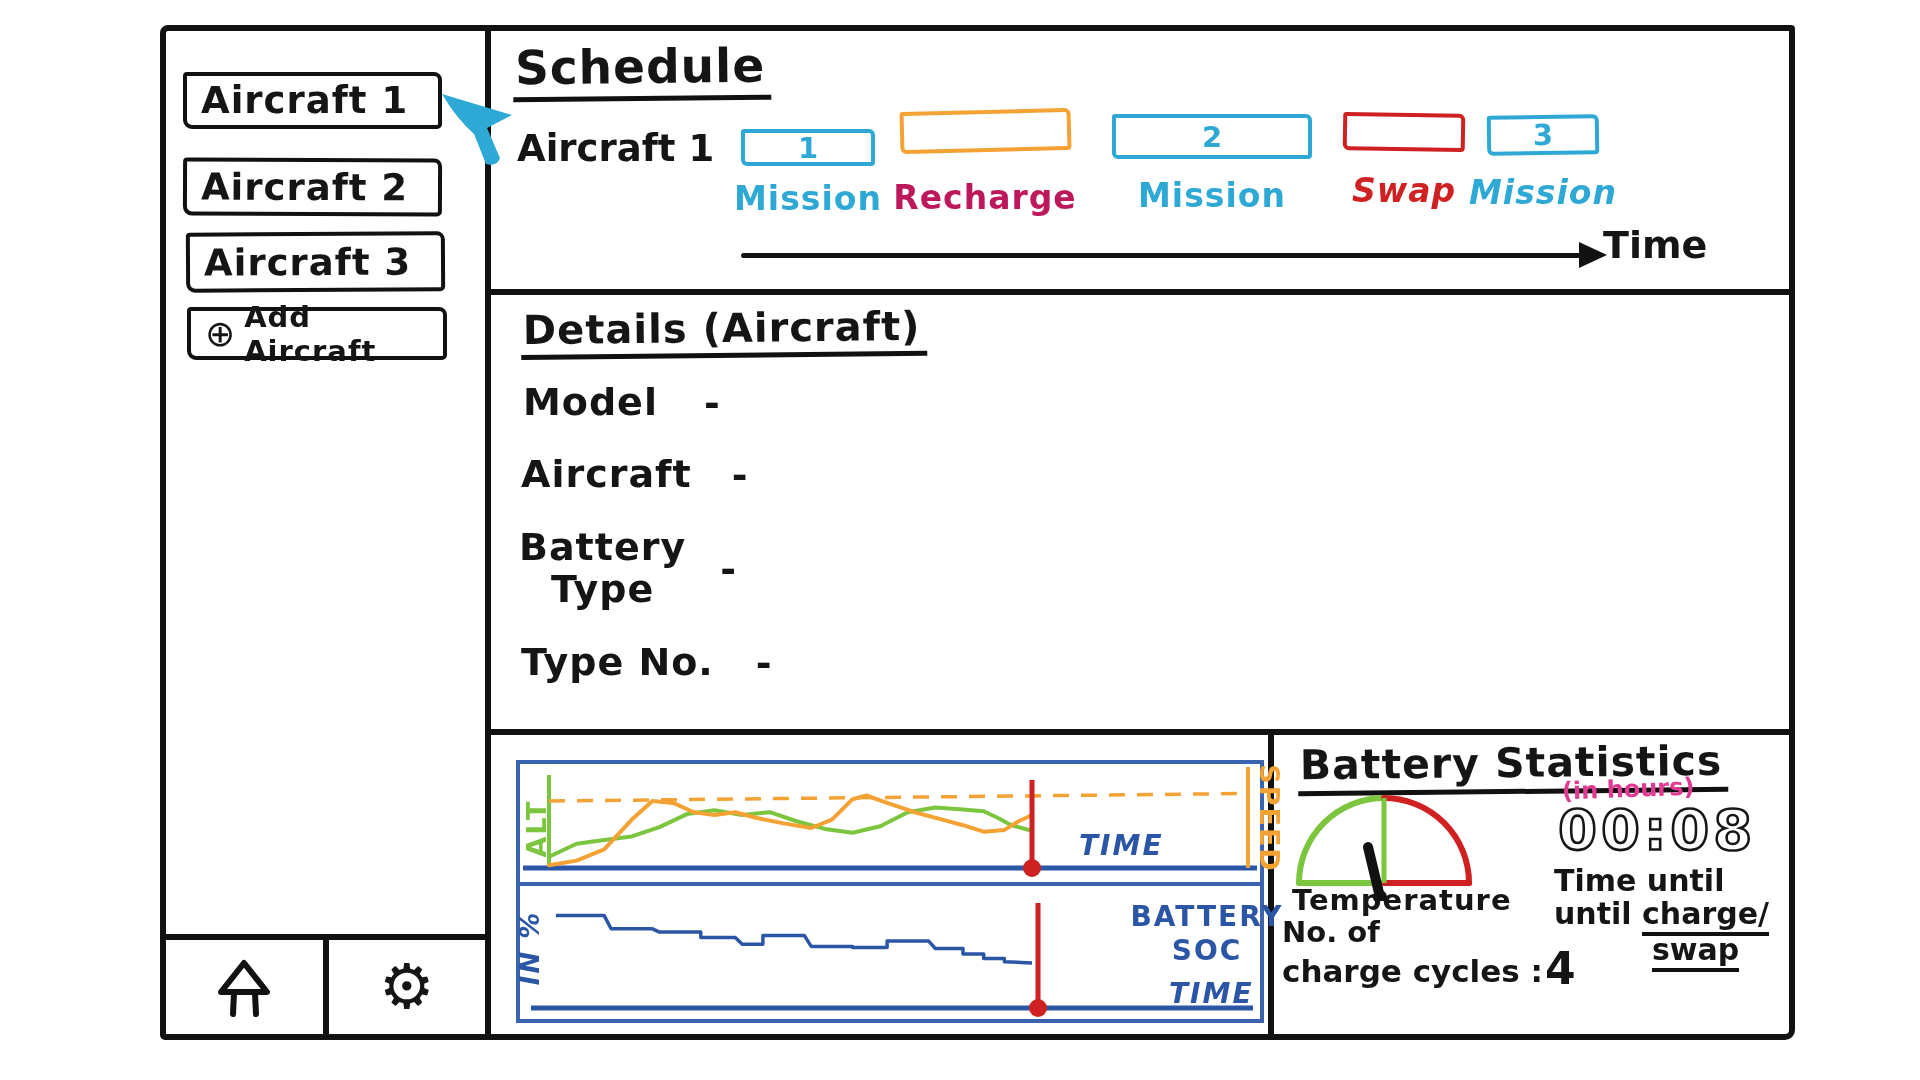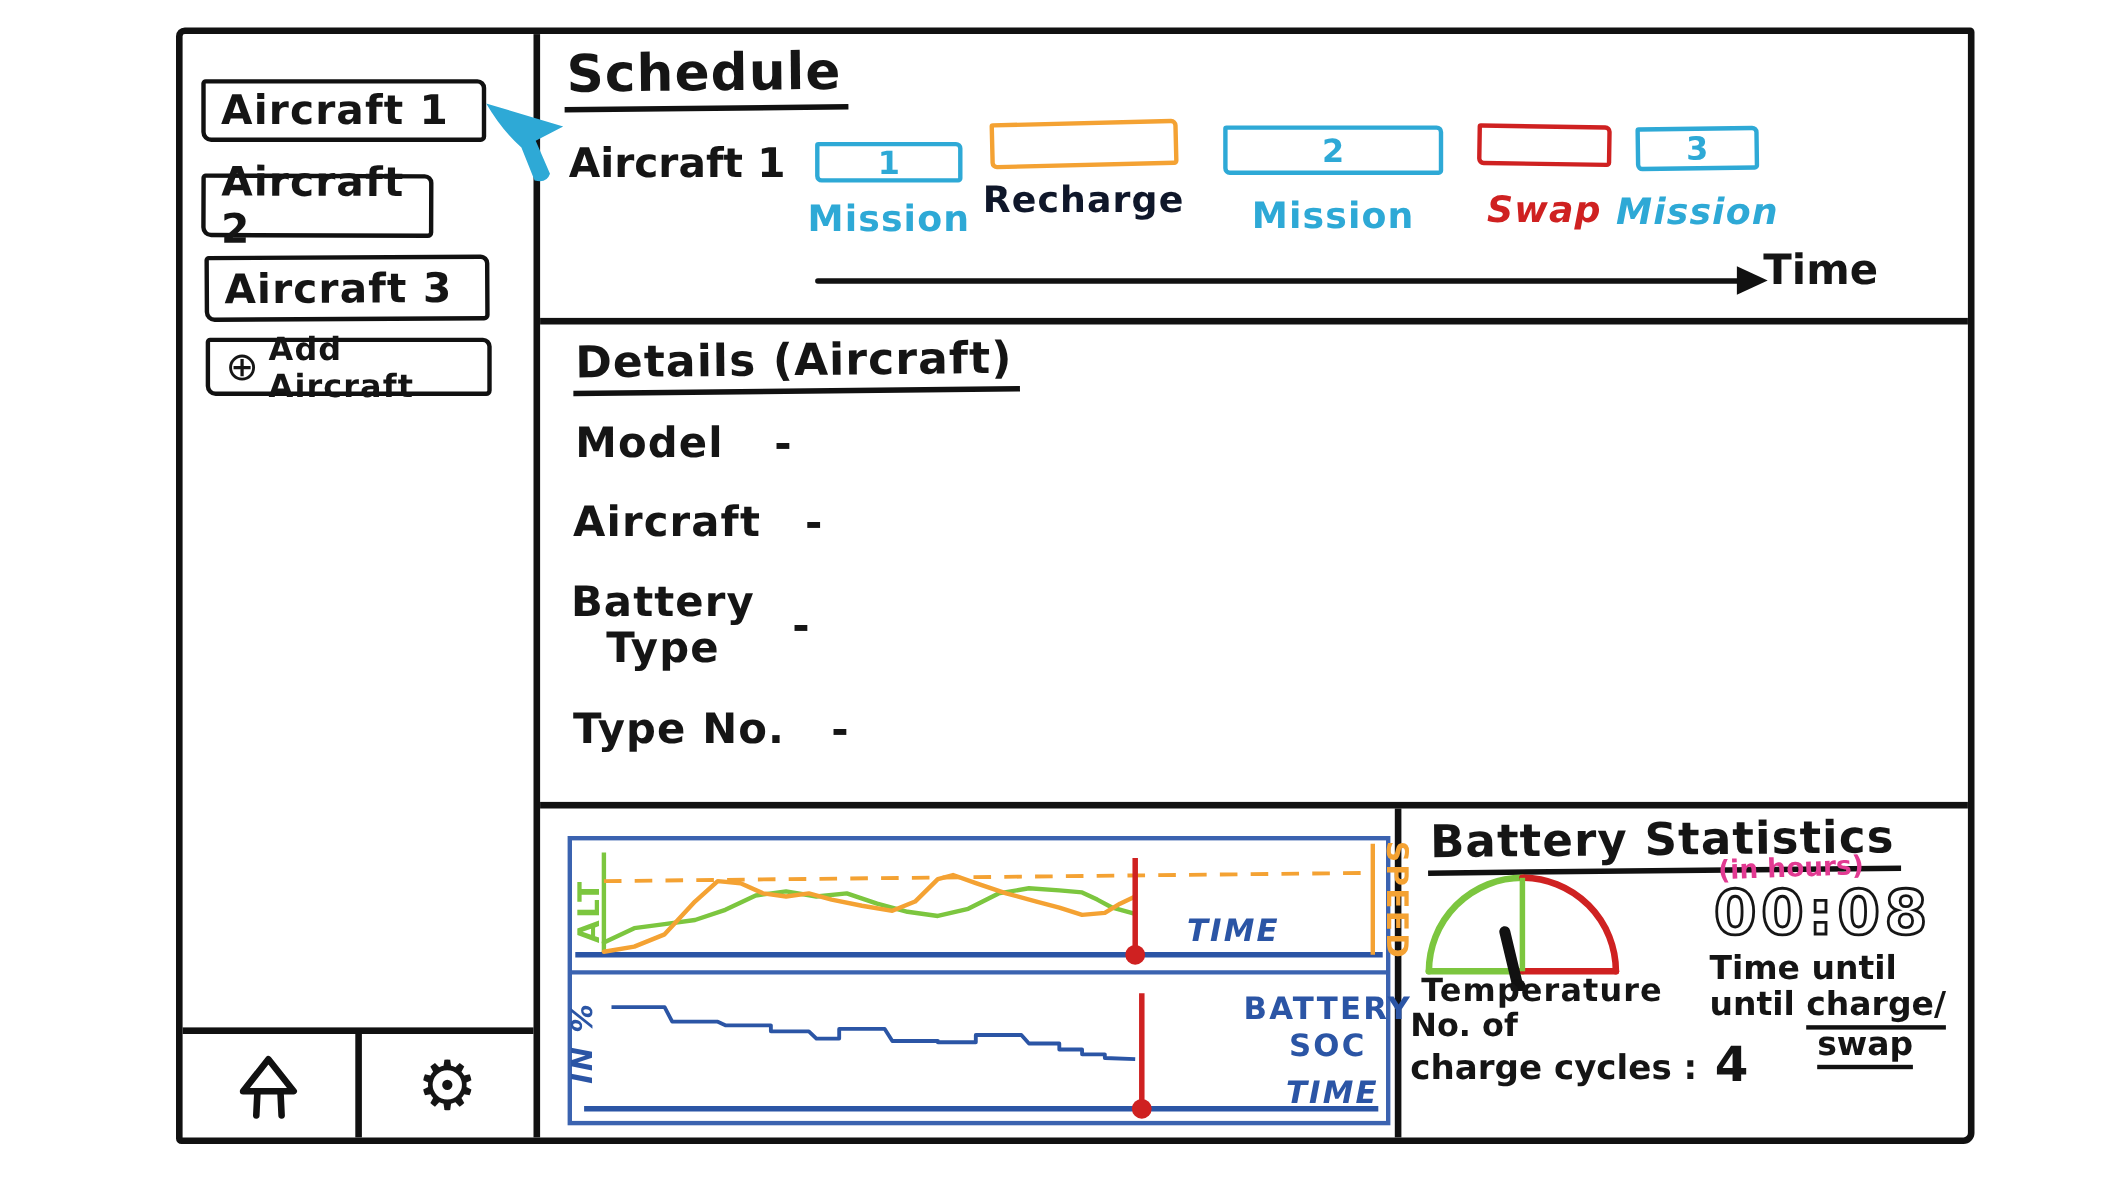--- a/index.html
+++ b/index.html
@@ -9,21 +9,21 @@
   .frame { position:absolute; left:160px; top:25px; width:1635px; height:1015px;
            border:6px solid #111; border-radius:8px 4px 10px 5px;
            display:grid; grid-template-columns:325px 1fr; background:#fff; }
   
   .sidebar { position:relative; border-right:6px solid #111; }
   .sbtn { position:absolute; border:4px solid #111; background:#fff;
           display:flex; align-items:center; padding-left:14px;
           font-size:37px; font-weight:600; letter-spacing:1px;
           border-radius:4px 8px 5px 9px; cursor:pointer; }
   .sbtn.a1 { left:17px; top:41px;  width:259px; height:57px; }
-  .sbtn.a2 { left:17px; top:127px; width:211px; height:58px; transform:rotate(.2deg); }
+  .sbtn.a2 { left:17px; top:127px; width:259px; height:58px; transform:rotate(.2deg); }
   .sbtn.a3 { left:20px; top:201px; width:259px; height:60px; transform:rotate(-.3deg); }
   .sbtn.add { left:21px; top:276px; width:260px; height:53px; font-size:29px; gap:8px; }
   .plus-glyph { font-size:36px; font-weight:400; line-height:1; }
   .side-footer { position:absolute; left:0; bottom:0; width:100%; height:100px;
                  border-top:6px solid #111; display:flex; }
   .foot-cell { flex:1; display:flex; align-items:center; justify-content:center; cursor:pointer; }
   .foot-cell.home { border-right:6px solid #111; }
   .gear-glyph { font-size:62px; line-height:1; }
   
   .cursor-arrow { position:absolute; left:438px; top:90px; width:100px; height:85px; z-index:5; }
@@ -41,21 +41,21 @@
   
   .sched-title { position:absolute; left:22px; top:8px; font-size:47px; }
   .sched-row-label { position:absolute; left:26px; top:96px; font-size:37px; font-weight:600; }
   .grp { position:absolute; }
   .blk { position:relative; background:#fff; display:flex; align-items:center; justify-content:center;
          font-size:29px; font-weight:700; border:4px solid; border-radius:3px 6px 4px 6px; cursor:pointer; }
   .blk-label { position:absolute; font-weight:700; font-size:33px; text-align:center; letter-spacing:1px; }
   .g1 { left:250px; top:98px; }  .g1 .blk { width:134px; height:37px; border-color:#2EA9D6; color:#2EA9D6; }
   .g1 .blk-label { width:170px; left:-18px; top:50px; color:#2EA9D6; }
   .g2 { left:409px; top:79px; }  .g2 .blk { width:171px; height:42px; border-color:#F4A233; transform:rotate(-1.4deg); }
-  .g2 .blk-label { width:210px; left:-20px; top:52px; color:#0f172a; }
+  .g2 .blk-label { width:210px; left:-20px; top:68px; color:#be185d; }
   .g3 { left:621px; top:83px; }  .g3 .blk { width:200px; height:45px; border-color:#2EA9D6; color:#2EA9D6; }
   .g3 .blk-label { width:200px; left:0px; top:62px; color:#2EA9D6; }
   .g4 { left:852px; top:82px; }  .g4 .blk { width:122px; height:38px; border-color:#CF2121; transform:rotate(.9deg); }
   .g4 .blk-label { width:140px; left:-9px; top:58px; color:#CF2121; font-style:italic; }
   .g5 { left:996px; top:84px; }  .g5 .blk { width:112px; height:40px; border-color:#2EA9D6; color:#2EA9D6; transform:rotate(-.8deg); }
   .g5 .blk-label { width:160px; left:-24px; top:58px; color:#2EA9D6; font-style:italic; }
   .time-line { position:absolute; left:250px; top:222px; width:842px; height:5px;
                background:#111; border-radius:3px; }
   .time-line::after { content:""; position:absolute; right:-24px; top:-11px; width:0; height:0;
                       border-left:28px solid #111; border-top:13px solid transparent;
@@ -88,21 +88,21 @@
   .gauge-svg { position:absolute; left:6px; top:36px; }
   .bat-text { position:absolute; font-weight:600; }
   .t-temp   { left:18px;  top:148px; font-size:29px; letter-spacing:1px; }
   .t-hours  { left:288px; top:40px;  font-size:24px; color:#E23A92; font-weight:700; transform:rotate(-2deg); }
   .clock-svg { position:absolute; left:276px; top:56px; }
   .t-until  { left:280px; top:128px; font-size:30px; }
   .t-next   { left:280px; top:161px; font-size:30px; }
   .u-line   { border-bottom:4px solid #111; padding-bottom:1px; }
   .t-swap   { left:378px; top:197px; font-size:30px; }
   .t-noof   { left:8px;  top:180px; font-size:29px; font-weight:700; }
-  .t-cycles { left:8px;  top:214px; font-size:31px; font-weight:700; display:flex; align-items:flex-end; gap:16px; }
+  .t-cycles { left:8px;  top:214px; font-size:31px; font-weight:700; display:flex; align-items:flex-end; gap:2px; }
   .cycles-val { font-size:44px; line-height:.9; }
 </style>
 </head>
 <body>
 
 <div class="stage">
   <div class="frame">
 
     <aside class="sidebar">
       <div class="sbtn a1">

